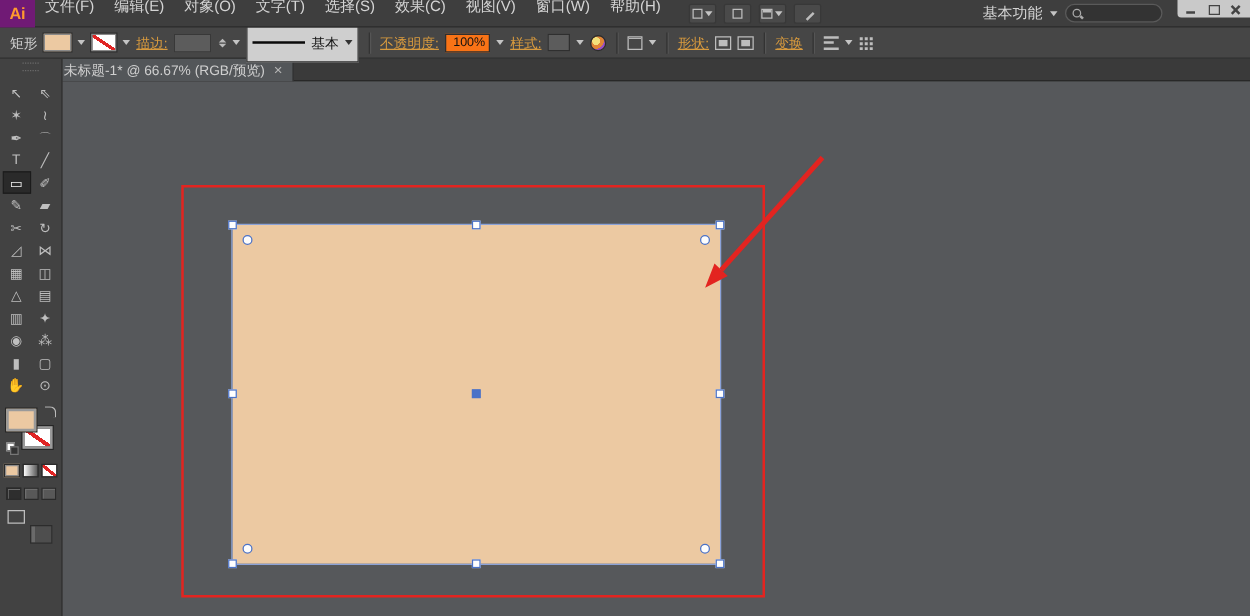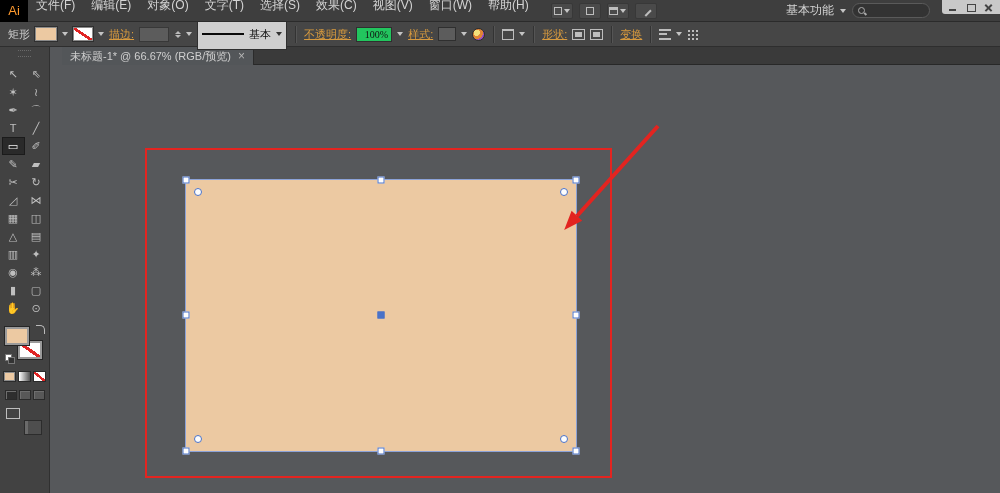--- a/index.html
+++ b/index.html
@@ -1,21 +1,21 @@
 <!DOCTYPE html>
 <html><head>
 <meta charset="utf-8">
 <style>
   * { margin:0; padding:0; box-sizing:border-box; }
   html,body { width:1000px; height:493px; overflow:hidden; }
   body { position:relative; background:#56585b; font-family:"Liberation Sans","DejaVu Sans",sans-serif; -webkit-font-smoothing:antialiased; }
 
   
   .menubar { position:absolute; top:0; left:0; right:0; height:22px; background:#3e3e3e; border-bottom:1px solid #2b2b2b; display:flex; align-items:center; z-index:30; }
-  .ai-logo { width:28px; height:22px; background:#000000; color:#ff9a2e; font-weight:normal; font-size:13px; display:flex; align-items:center; justify-content:center; }
+  .ai-logo { width:28px; height:22px; background:#701a75; color:#ff9a2e; font-weight:bold; font-size:13px; display:flex; align-items:center; justify-content:center; }
   .menu-item { font-size:12px; color:#d4d4d4; padding:0 8px; height:34px; line-height:22px; white-space:nowrap; cursor:default; }
   .mb-icons { display:flex; align-items:center; gap:6px; margin-left:14px; }
   .mb-iconbtn { width:22px; height:16px; background:#4a4a4a; border:1px solid #383838; border-radius:2px; display:flex; align-items:center; justify-content:center; gap:2px; }
   .mini-grid { width:9px; height:8px; border:1px solid #bdbdbd; box-shadow:inset 0 2px 0 #bdbdbd; }
   .mini-sq { width:8px; height:8px; border:1px solid #bdbdbd; }
   .mini-pen { width:8px; height:8px; border-bottom:2px solid #bdbdbd; transform:rotate(-45deg); }
   .mb-right { margin-left:auto; display:flex; align-items:center; padding-right:70px; }
   .workspace-btn { display:flex; align-items:center; gap:6px; font-size:12px; color:#d4d4d4; padding:2px 6px; }
   .search-box { width:78px; height:15px; background:#333333; border:1px solid #5a5a5a; border-radius:8px; display:flex; align-items:center; padding:0 4px; }
   .mag { position:relative; width:10px; height:10px; }
@@ -39,33 +39,33 @@
   .chv { width:0; height:0; border-left:3px solid transparent; border-right:3px solid transparent; border-top:4px solid #c4c4c4; display:inline-block; }
   .swatch-fill { width:22px; height:14px; background:#ecc9a2; border:1px solid #8a8a8a; box-shadow:0 0 0 1px #2f2f2f; }
   .swatch-stroke { width:20px; height:14px; border:1px solid #8a8a8a; box-shadow:0 0 0 1px #2f2f2f; background:linear-gradient(to top right,#ffffff 42%,#e02424 42%,#e02424 56%,#ffffff 56%); }
   .spin-box { width:30px; height:15px; background:#5c5c5c; border:1px solid #383838; display:flex; align-items:center; justify-content:flex-end; padding-right:2px; color:#ddd; font-size:10px; }
   .spinner { display:flex; flex-direction:column; gap:1px; margin-left:1px; }
   .sp-up { width:0;height:0;border-left:3px solid transparent;border-right:3px solid transparent;border-bottom:3px solid #bbb; }
   .sp-dn { width:0;height:0;border-left:3px solid transparent;border-right:3px solid transparent;border-top:3px solid #bbb; }
   .stroke-style { height:32px; background:#cfcfcf; border:1px solid #2f2f2f; display:flex; align-items:center; padding:0 4px; gap:5px; color:#111; }
   .line-preview { width:42px; height:2.5px; background:#0a0a0a; }
   .stroke-style .chv { border-top-color:#333; }
-  .opacity-box { width:36px; height:15px; background:#22c55e; border:1px solid #2f2f2f; color:#111; font-size:10px; display:flex; align-items:center; justify-content:flex-end; padding-right:3px;font-family:Liberation Serif, serif; }
+  .opacity-box { width:36px; height:15px; background:#f97316; border:1px solid #2f2f2f; color:#111; font-size:10px; display:flex; align-items:center; justify-content:flex-end; padding-right:3px; }
   .style-swatch { width:18px; height:14px; background:#5c5c5c; border:1px solid #2f2f2f; }
   .sep { width:1px; height:17px; background:#333; box-shadow:1px 0 0 #555; margin:0 3px; }
   .recolor { width:13px; height:13px; border-radius:50%; background:radial-gradient(circle at 35% 35%, #f3e07a 0 30%, #e08536 31% 60%, #9b4fc0 61% 100%); border:1px solid #2c2c2c; }
   .grid-icon { width:12px; height:11px; border:1px solid #bdbdbd; box-shadow:inset 0 3px 0 -2px #bdbdbd, inset 0 6px 0 -5px #bdbdbd; }
   .shape-icon { width:13px; height:11px; border:1px solid #bdbdbd; background:linear-gradient(#bdbdbd 0 0) 2px 2px/7px 5px no-repeat; }
   .align-icon { width:12px; height:11px; display:flex; flex-direction:column; justify-content:space-between; }
   .align-icon i { display:block; height:2px; background:#bdbdbd; }
   .align-icon i:nth-child(1){width:12px;} .align-icon i:nth-child(2){width:8px;} .align-icon i:nth-child(3){width:12px;}
   .dots-icon { width:12px; height:11px; background:radial-gradient(#bdbdbd 1.2px, transparent 1.3px) 0 0/4px 4px; }
 
   
-  .tabbar { position:absolute; top:47px; left:62px; right:0; height:18px; background:#3a3a3a; border-bottom:1px solid #282828; z-index:20; display:flex; }
+  .tabbar { position:absolute; top:47px; left:43px; right:0; height:18px; background:#3a3a3a; border-bottom:1px solid #282828; z-index:20; display:flex; }
   .doc-tab { height:18px; background:#535659; display:flex; align-items:center; gap:7px; padding:0 8px; font-size:11px; color:#cfcfcf; border-right:1px solid #2b2b2b; }
   .tab-close { color:#b5b5b5; font-size:12px; line-height:10px; }
 
   
   .toolbar { position:absolute; top:47px; left:0; width:50px; bottom:0; background:#424242; border-right:1px solid #303030; z-index:21; }
   .tb-grip { height:7px; margin:3px 18px 0; border-top:1px dotted #6a6a6a; border-bottom:1px dotted #6a6a6a; }
   .tools { display:grid; grid-template-columns:23px 23px; justify-content:center; margin-top:8px; }
   .tool { width:23px; height:18px; display:flex; align-items:center; justify-content:center; color:#bfbfbf; font-size:11px; }
   .tool.selected { background:#2a2a2a; box-shadow:inset 0 0 0 1px #1b1b1b; color:#f0f0f0; }
   .tool .tg { pointer-events:none; }

